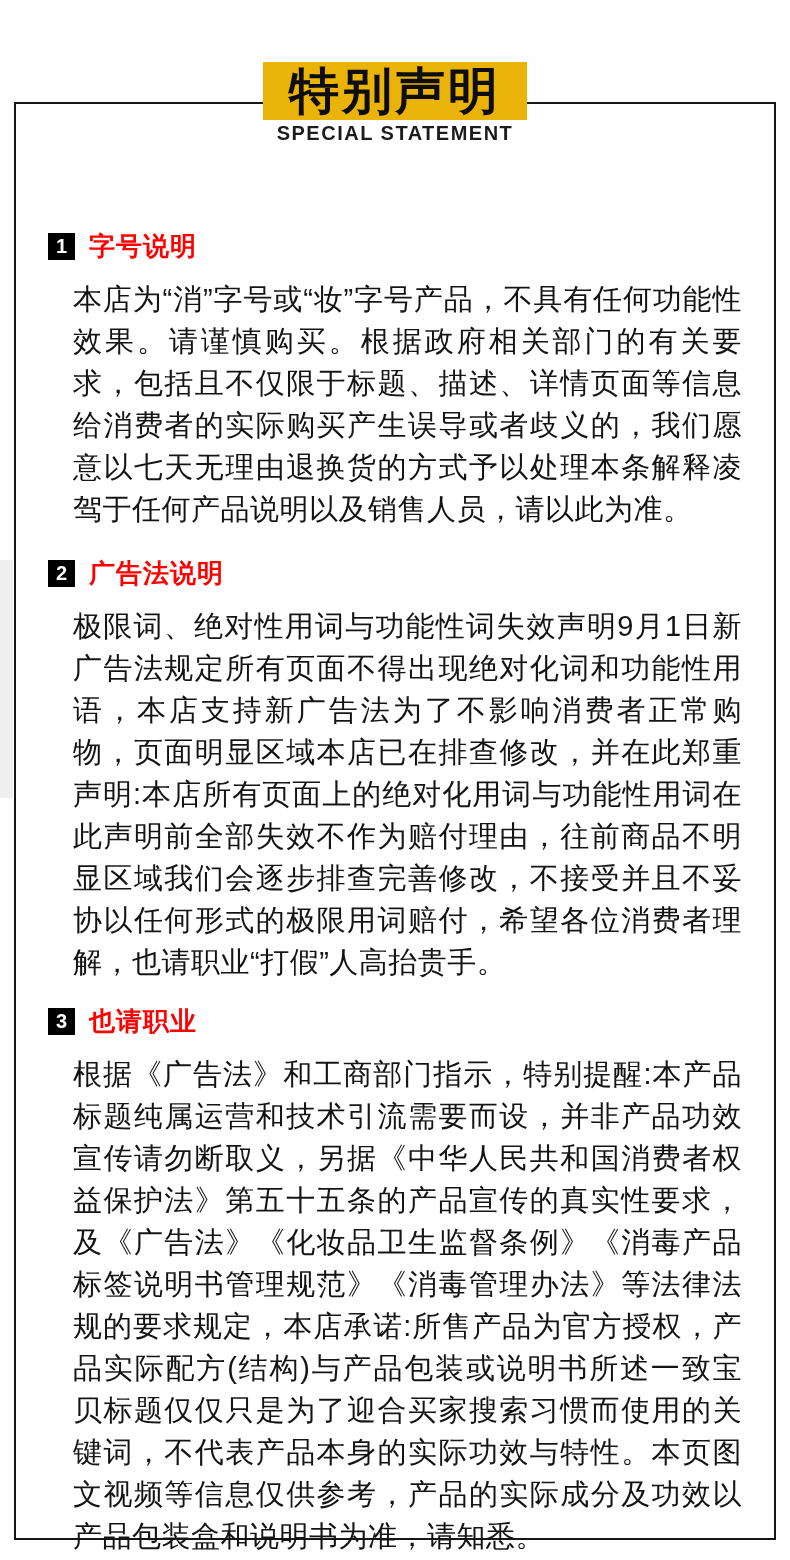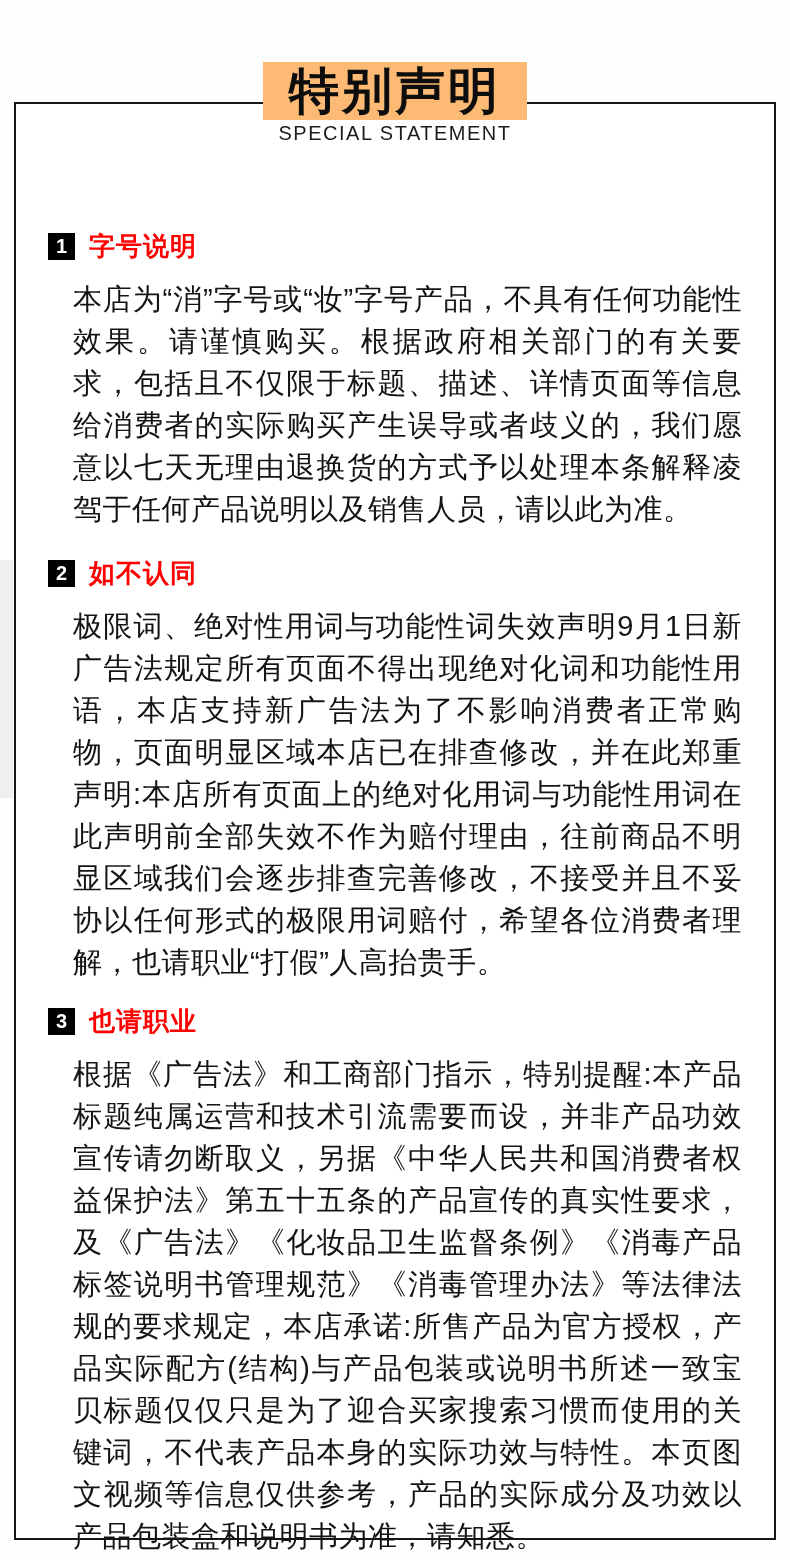--- a/index.html
+++ b/index.html
@@ -41,34 +41,34 @@
   .header {
     position: absolute;
     left: 0;
     top: 62px;
     width: 790px;
     text-align: center;
     z-index: 2;
   }
   .title {
     display: inline-block;
-    background: #fdba74;
+    background: #eab308;
     padding: 0 26px;
     font-size: 50px;
     line-height: 58px;
     font-weight: 900;
     letter-spacing: 3px;
     color: #0d0d0d;
   }
   .subtitle {
     margin-top: 2px;
     font-size: 20px;
     letter-spacing: 1.5px;
     color: #1c1c1c;
-    font-weight: 400;
+    font-weight: 700;
   }
   
   .content {
     position: absolute;
     left: 16px;
     top: 104px;
     width: 758px;
     z-index: 1;
   }
   .section { margin: 0; }
@@ -138,21 +138,21 @@
         <span class="heading-text">字号说明</span>
       </div>
       <div class="section-body">
         <p>本店为“消”字号或“妆”字号产品，不具有任何功能性效果。请谨慎购买。根据政府相关部门的有关要求，包括且不仅限于标题、描述、详情页面等信息给消费者的实际购买产生误导或者歧义的，我们愿意以七天无理由退换货的方式予以处理本条解释凌驾于任何产品说明以及销售人员，请以此为准。</p>
       </div>
     </div>
 
     <div class="section section-2">
       <div class="section-heading">
         <span class="num-badge">2</span>
-        <span class="heading-text">如不认同</span>
+        <span class="heading-text">广告法说明</span>
       </div>
       <div class="section-body">
         <p>极限词、绝对性用词与功能性词失效声明9月1日新广告法规定所有页面不得出现绝对化词和功能性用语，本店支持新广告法为了不影响消费者正常购物，页面明显区域本店已在排查修改，并在此郑重声明:本店所有页面上的绝对化用词与功能性用词在此声明前全部失效不作为赔付理由，往前商品不明显区域我们会逐步排查完善修改，不接受并且不妥协以任何形式的极限用词赔付，希望各位消费者理解，也请职业“打假”人高抬贵手。</p>
       </div>
     </div>
 
     <div class="section section-3">
       <div class="section-heading">
         <span class="num-badge">3</span>
         <span class="heading-text">也请职业</span>

